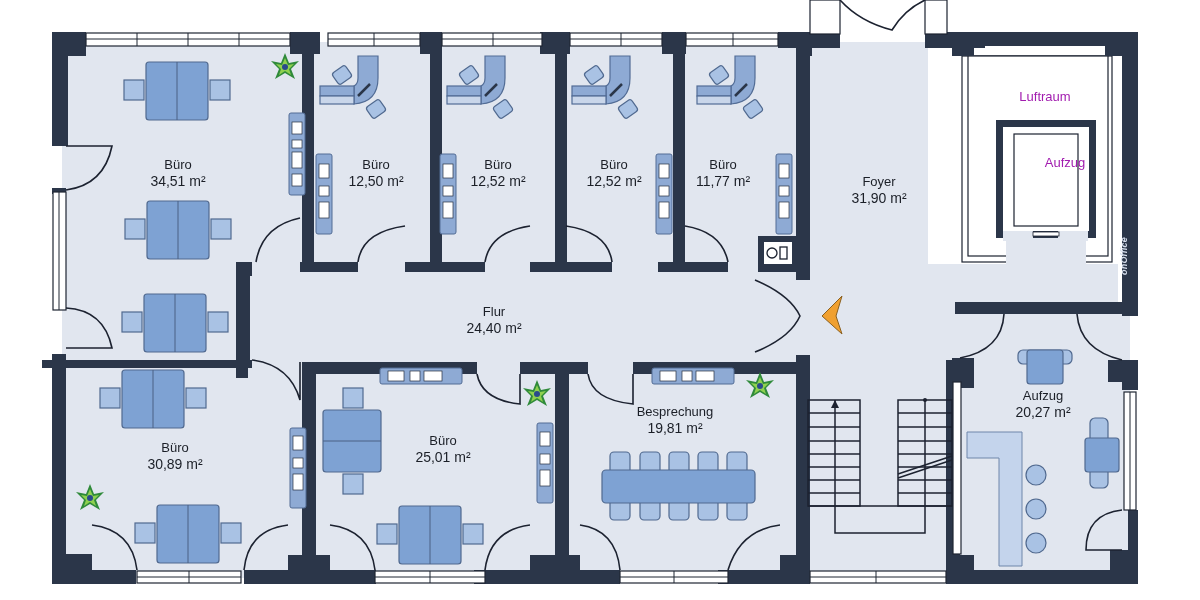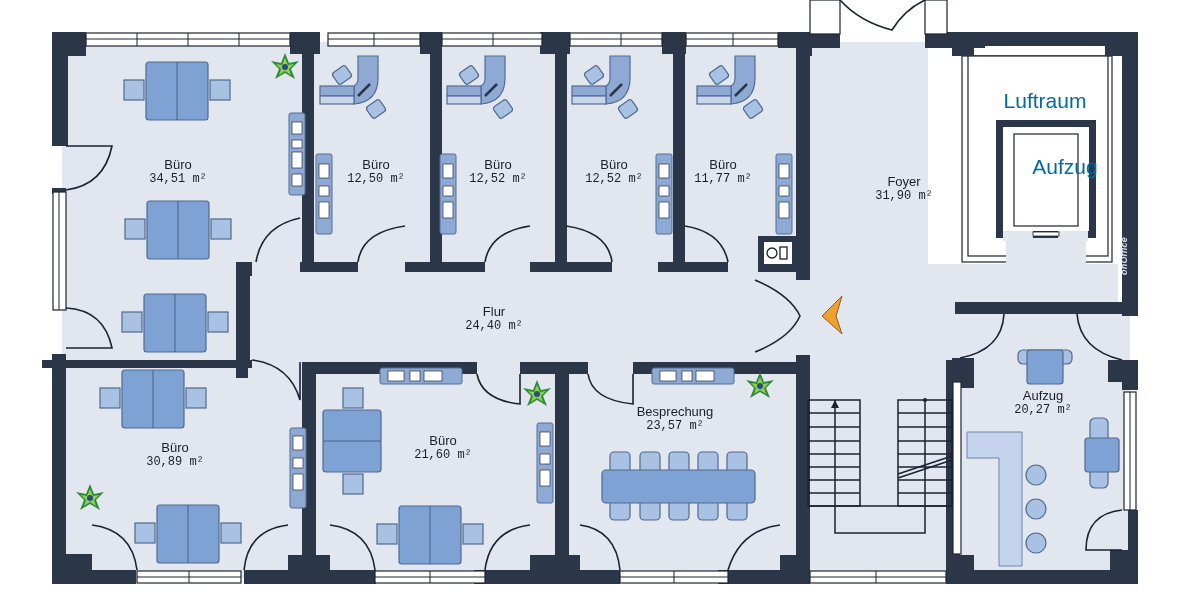--- a/index.html
+++ b/index.html
@@ -18,22 +18,22 @@
     .desk2 { fill: #c9d6ea; stroke: #526c95; stroke-width: 1.2; }
     .stair { fill: none; stroke: #1c2230; stroke-width: 1.5; }
     .white { fill: #ffffff; }
     .bar { fill: #c4d4ec; stroke: #6e86aa; stroke-width: 1; }
     .stool { fill: #a9c2e4; stroke: #50698f; stroke-width: 1.2; }
     .plant1 { fill: #2f8a3a; }
     .plant2 { fill: #8fd14f; }
     .plant3 { fill: #2a4b8c; }
     .label { position: absolute; text-align: center; color: #1b1f27; transform: translateX(-50%); white-space: nowrap; line-height: 1.15; }
     .label .name { font-size: 13px; display: block; }
-    .label .area { font-size: 12px; display: block; font-family: Liberation Mono, monospace; }
-    .lbl-only { position: absolute; color: #0369a1; font-size: 21px; transform: translateX(-50%); white-space: nowrap; }
+    .label .area { font-size: 14px; display: block; }
+    .lbl-only { position: absolute; color: #a21caf; font-size: 13px; transform: translateX(-50%); white-space: nowrap; }
     .watermark { position: absolute; left: 1119px; top: 275px; transform: rotate(-90deg); transform-origin: left top; color: #d8e0ee; font-size: 9px; font-style: italic; font-weight: bold; letter-spacing: 0.2px; }
   </style>
 </head>
 <body>
 
 <svg id="plan" viewBox="0 0 1200 600" xmlns="http://www.w3.org/2000/svg">
 
   <g>
     <rect class="floor" x="62" y="42" width="1068" height="536"></rect>
     <rect class="white" x="928" y="42" width="202" height="222"></rect>
@@ -391,39 +391,39 @@
   <span class="area">12,52 m²</span>
 </div>
 <div class="label" style="left:614px; top:158px;">
   <span class="name">Büro</span>
   <span class="area">12,52 m²</span>
 </div>
 <div class="label" style="left:723px; top:158px;">
   <span class="name">Büro</span>
   <span class="area">11,77 m²</span>
 </div>
-<div class="label" style="left:879px; top:175px;margin-left:25px;">
+<div class="label" style="left:879px; top:175px;">
   <span class="name">Foyer</span>
   <span class="area">31,90 m²</span>
 </div>
 <div class="label" style="left:494px; top:305px;text-align:center;">
   <span class="name">Flur</span>
   <span class="area">24,40 m²</span>
 </div>
 <div class="label" style="left:175px; top:441px;">
   <span class="name">Büro</span>
   <span class="area">30,89 m²</span>
 </div>
 <div class="label" style="left:443px; top:434px;">
   <span class="name">Büro</span>
-  <span class="area">21,60 m²</span>
+  <span class="area">25,01 m²</span>
 </div>
 <div class="label" style="left:675px; top:405px;">
   <span class="name">Besprechung</span>
-  <span class="area">23,57 m²</span>
+  <span class="area">19,81 m²</span>
 </div>
 <div class="label" style="left:1043px; top:389px;">
   <span class="name">Aufzug</span>
   <span class="area">20,27 m²</span>
 </div>
 
 <div class="lbl-only" style="left:1045px; top:89px;">Luftraum</div>
 <div class="lbl-only" style="left:1045px; top:155px;margin-left:20px;">Aufzug</div>
 
 <div class="watermark">onOffice</div>

